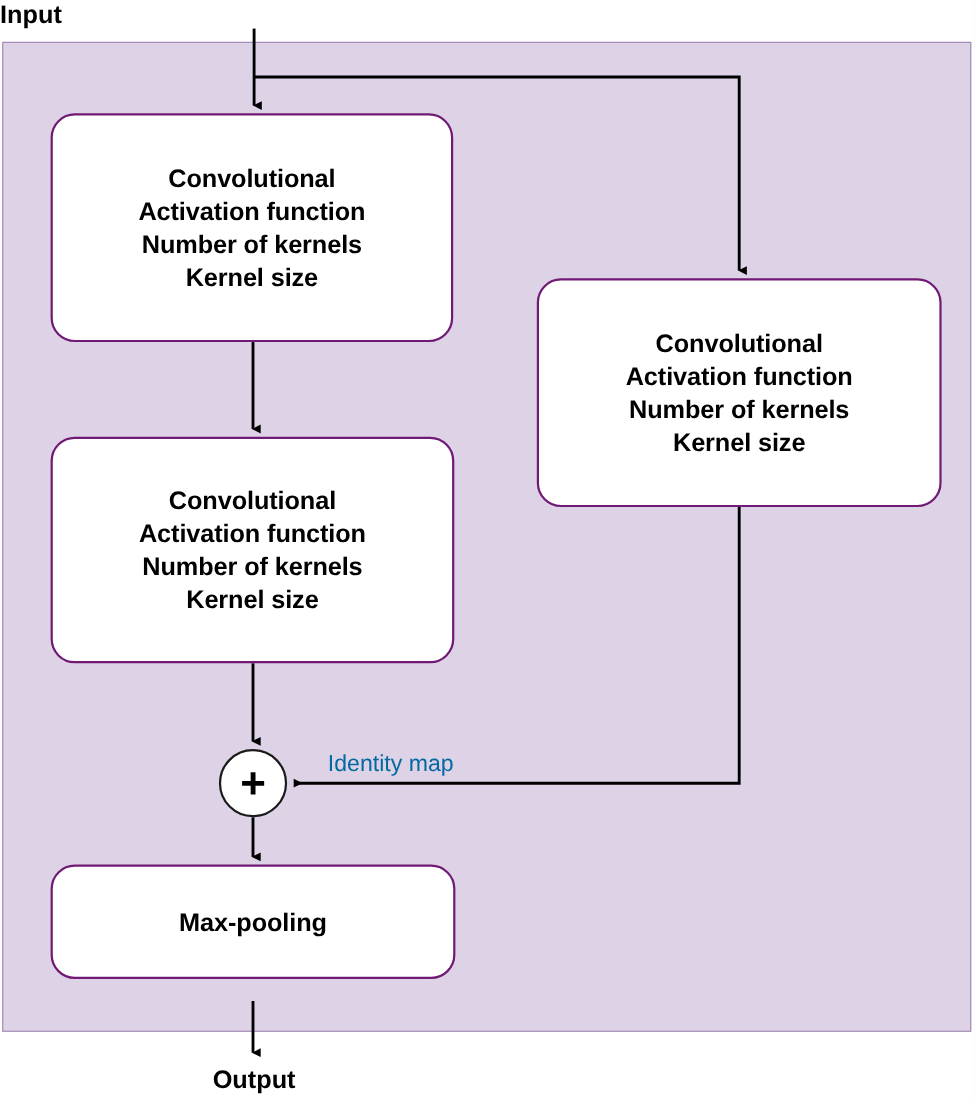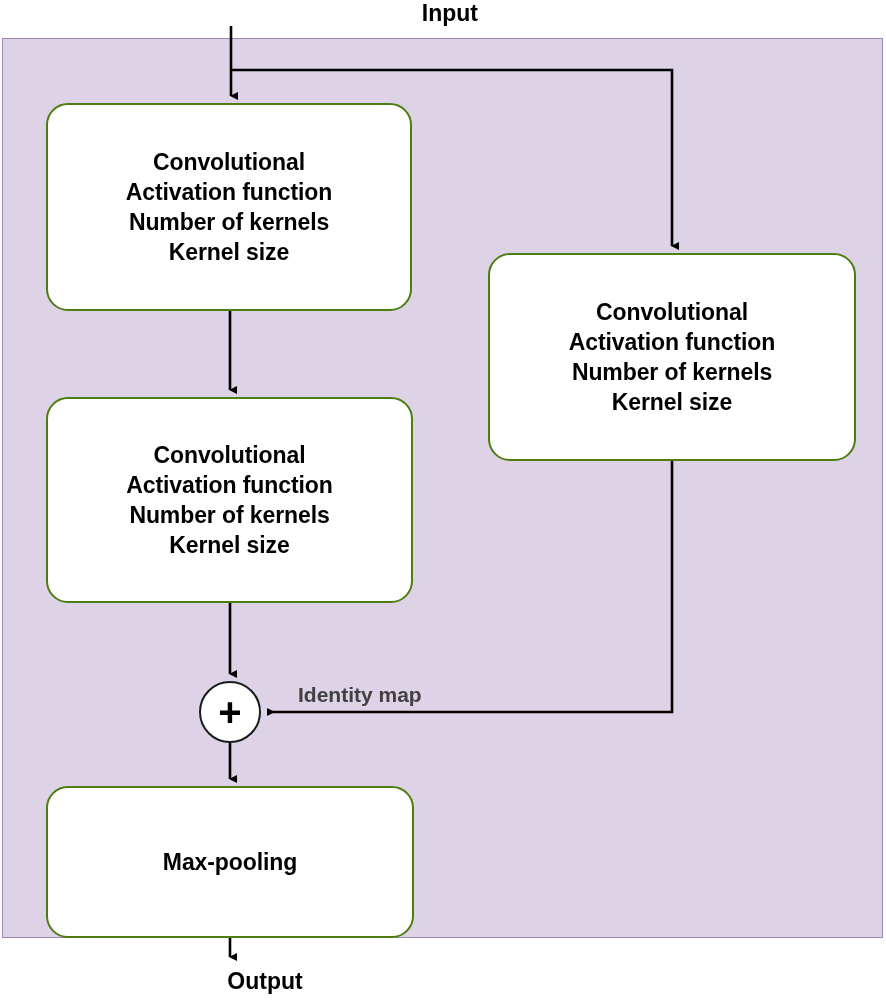--- a/index.html
+++ b/index.html
@@ -24,42 +24,42 @@
     top: 38px;
     width: 881px;
     height: 900px;
     background: #ded2e6;
     border: 1px solid #9f86b3;
     box-sizing: border-box;
   }
   .node-box {
     position: absolute;
     background: #ffffff;
-    border: 2px solid #4d7c0f;
+    border: 2px solid #701a75;
     border-radius: 22px;
     box-sizing: border-box;
     display: flex;
     flex-direction: column;
     align-items: center;
     justify-content: center;
     text-align: center;
     font-weight: bold;
     font-size: 23px;
     line-height: 30px;
     color: #000000;
     letter-spacing: -0.1px;
   }
   .node-box .line {
     display: block;
     white-space: nowrap;
   }
   .box-conv-1 { left: 46px; top: 103px; width: 366px; height: 208px; }
   .box-conv-2 { left: 46px; top: 397px; width: 367px; height: 206px; }
   .box-conv-skip { left: 488px; top: 253px; width: 368px; height: 208px; }
-  .box-maxpool { left: 46px; top: 786px; width: 368px; height: 152px; }
+  .box-maxpool { left: 46px; top: 786px; width: 368px; height: 104px; }
 
   .add-node {
     position: absolute;
     left: 199px;
     top: 681px;
     width: 62px;
     height: 62px;
     border-radius: 50%;
     background: #ffffff;
     border: 2px solid #1a1a1a;
@@ -73,28 +73,28 @@
     color: #000000;
   }
 
   .io-label {
     position: absolute;
     font-weight: bold;
     font-size: 23px;
     color: #000000;
     white-space: nowrap;
   }
-  .label-input  { left: 16px; top: 0px; width: 462px; text-align: right; }
-  .label-output { left: 0px; top: 968px; width: 462px; text-align: center; padding-left: 34px; }
+  .label-input  { left: 0px; top: 0px; width: 462px; text-align: left; }
+  .label-output { left: 0px; top: 968px; width: 462px; text-align: center; }
 
   .edge-label {
     position: absolute;
-    font-weight: bold;
+    font-weight: normal;
     font-size: 21px;
-    color: #404040;
+    color: #0369a1;
     white-space: nowrap;
   }
   .label-identity { left: 298px; top: 683px; }
   .label-residual { left: 625px; top: 881px; font-size: 23px; }
 
   svg.wires {
     position: absolute;
     left: 0; top: 0;
     width: 886px;
     height: 1001px;

